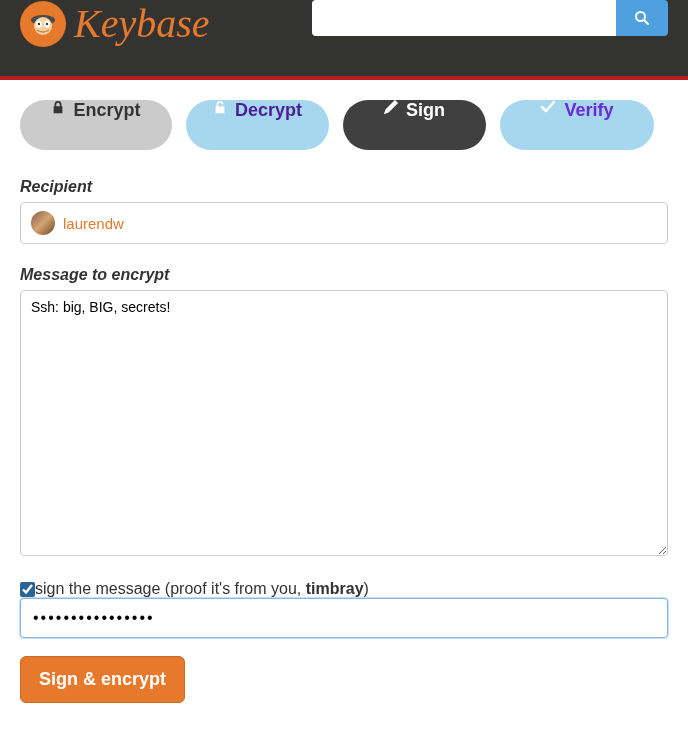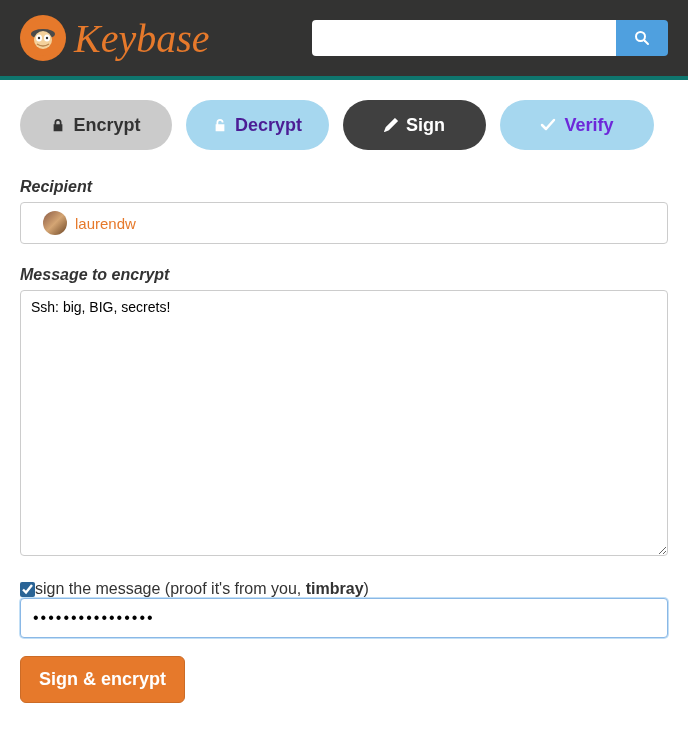--- a/index.html
+++ b/index.html
@@ -1,32 +1,32 @@
 <!DOCTYPE html>
 <html><head>
 <meta charset="utf-8">
 <style>
 * { box-sizing: border-box; margin: 0; padding: 0; }
 body { font-family: -apple-system, "Helvetica Neue", Arial, sans-serif; background: #fff; width: 688px; }
-.header { background: #333332; height: 80px; display: flex; align-items: center; padding: 0 20px; border-bottom: 4px solid #0f766e; }
+.header { background: #333332; height: 80px; display: flex; align-items: flex-start; padding: 0 20px; border-bottom: 4px solid #b91c1c; }
 .logo-wrap { display: flex; align-items: center; gap: 8px; }
 .logo-circle { width: 46px; height: 46px; background: #e6792b; border-radius: 50%; display: flex; align-items: center; justify-content: center; }
 .logo-name { font-family: "Brush Script MT", cursive; font-style: italic; font-size: 40px; color: #e6792b; font-weight: 500; }
 .search-wrap { margin-left: auto; display: flex; width: 356px; height: 36px; }
 .search-input { flex: 1; border: none; border-radius: 4px 0 0 4px; padding: 0 10px; font-size: 14px; outline: none; background: #fff; }
 .search-btn { width: 52px; background: #4fa0df; border: none; border-radius: 0 4px 4px 0; cursor: pointer; display:flex; align-items:center; justify-content:center; }
 .content { padding: 20px; }
 .tabs { display: flex; gap: 14px; margin-bottom: 28px; }
-.tab { flex: none; height: 50px; padding: 0 28px; border-radius: 25px; border: none; font-size: 18px; font-weight: 600; cursor: pointer; display: flex; align-items: center; gap: 8px; }
+.tab { flex: none; height: 50px; padding: 0 28px; border-radius: 25px; border: none; font-size: 18px; font-weight: 600; cursor: pointer; display: flex; gap: 8px; }
 .tab-encrypt { background: #cbcbcb; color: #333; width: 152px; justify-content:center;}
 .tab-decrypt { background: #a6d7ef; color: #4c1d95; width: 143px; justify-content:center;}
 .tab-sign { background: #404040; color: #fff; width: 143px; justify-content:center;}
 .tab-verify { background: #a6d7ef; color: #6d28d9; width: 154px; justify-content:center;}
 .label { font-weight: 700; color: #333; font-size: 16px; margin-bottom: 6px; display:block;font-style:italic; }
-.recipient-box { border: 1px solid #ccc; border-radius: 4px; padding: 8px 22px; display: flex; align-items: center; gap: 8px; margin-bottom: 22px; }
+.recipient-box { border: 1px solid #ccc; border-radius: 4px; padding: 8px 10px; display: flex; align-items: center; gap: 8px; margin-bottom: 22px; }
 .avatar { width: 24px; height: 24px; border-radius: 50%; background: linear-gradient(135deg, #8a5a44 0%, #d4a574 50%, #6b4423 100%); }
 .recipient-name { color: #e6792b; font-size: 15px; font-weight: 500; }
 .msg-textarea { width: 100%; height: 266px; border: 1px solid #ccc; border-radius: 4px; padding: 8px 10px; font-family: Liberation Sans, sans-serif; font-size: 14px; resize: both; margin-bottom: 20px; }
 .sign-row { display: flex; align-items: center; gap: 0; font-size: 16px; color: #333; }
 .sign-check { width: 15px; height: 15px; accent-color: #2a6496; }
 .sign-text strong { font-weight: 700; }
 .passphrase-input { width: 100%; height: 40px; border: 1px solid #8ab8e6; border-radius: 4px; padding: 0 12px; font-size: 16px; letter-spacing: 2px; outline: none; box-shadow: 0 0 0 1px rgba(102,175,233,.4); margin-bottom: 18px; }
 .submit-btn { background: #e6792b; color: #fff; border: 1px solid #cc6b26; border-radius: 6px; font-size: 18px; font-weight: 600; padding: 12px 18px; cursor: pointer; }
 .icon { display:inline-flex; }
 </style>

